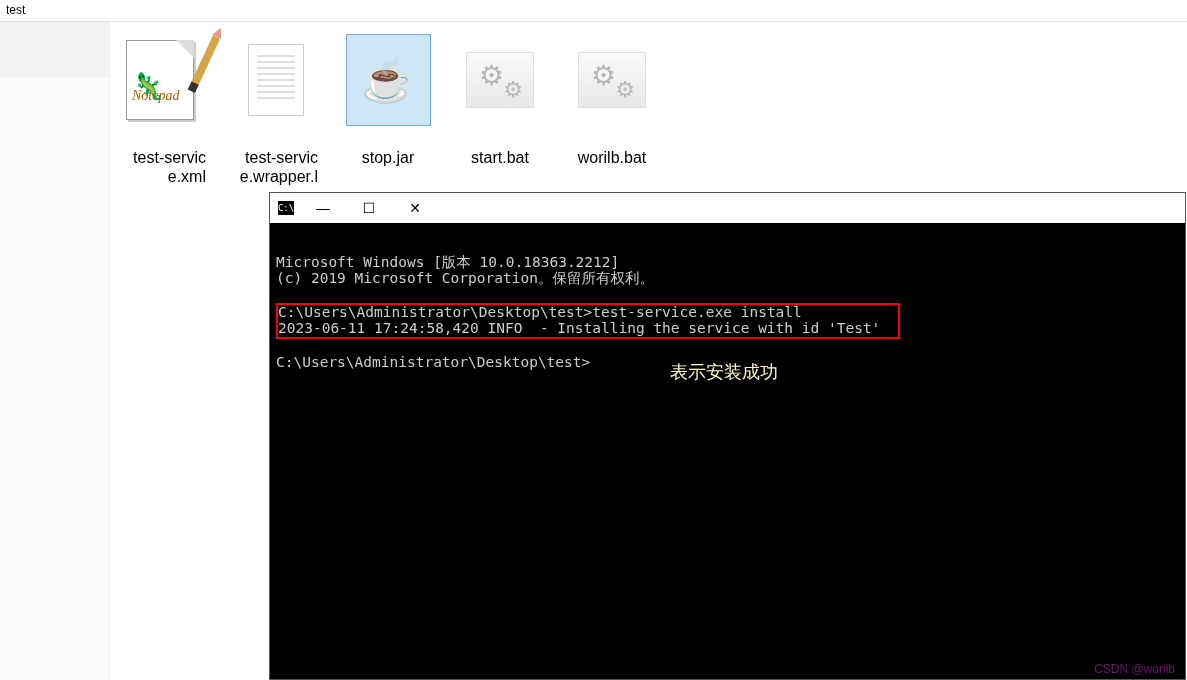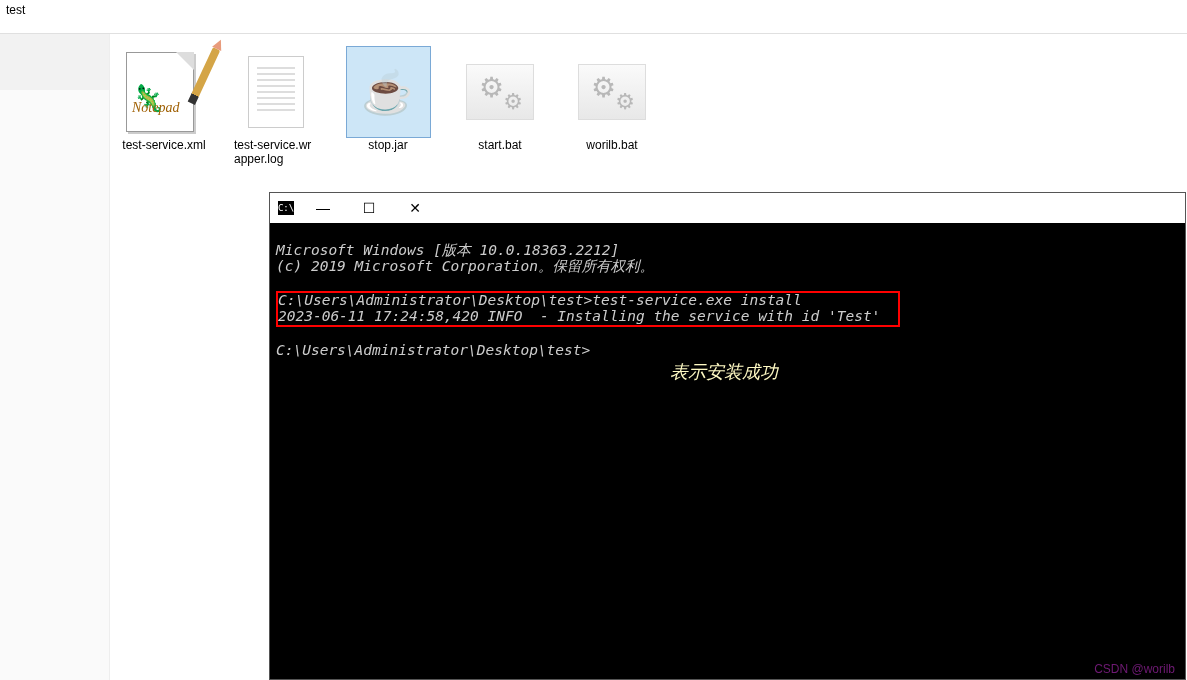--- a/index.html
+++ b/index.html
@@ -1,26 +1,26 @@
 <!DOCTYPE html>
 <html><head>
   <meta charset="utf-8">
   <style>
     * { margin: 0; padding: 0; box-sizing: border-box; }
     body { width: 1187px; height: 680px; font-family: "Microsoft YaHei", "Segoe UI", sans-serif; font-size: 12px; background: #fff; overflow: hidden; position: relative; }
-    .header-bar { height: 34px; border-bottom: 1px solid #e0e0e0; padding: 3px 6px; font-size: 12px; }
+    .header-bar { height: 22px; border-bottom: 1px solid #e0e0e0; padding: 3px 6px; font-size: 12px; }
     .main-area { display: flex; height: calc(100% - 22px); }
     .sidebar { width: 110px; background: #fafafa; border-right: 1px solid #eee; }
     .sidebar-item { height: 56px; background: #f2f2f2; }
     .content { flex: 1; position: relative; padding: 8px; }
     .files-row { display: flex; gap: 20px; }
     .file-item { width: 92px; display: flex; flex-direction: column; align-items: center; cursor: pointer; padding: 4px; }
     .file-item.selected .icon-box { border: 1px solid #7aa9d6; background: #cde6f7; }
     .icon-box { width: 85px; height: 92px; display: flex; align-items: center; justify-content: center; }
-    .file-label { text-align: left; font-size: 12px; margin-top: 0; line-height: 1.2; word-break: break-all; }
+    .file-label { text-align: right; font-size: 16px; margin-top: 22px; line-height: 1.2; word-break: break-all; }
     
     
     .notepad-icon { width: 80px; height: 88px; position: relative; }
     .notepad-icon .paper { position: absolute; width: 68px; height: 80px; background: #fff; border: 1px solid #999; top: 4px; left: 2px; box-shadow: 2px 2px 0 #ccc; }
     .notepad-icon .fold { position: absolute; top: 4px; right: 10px; width: 0; height: 0; border-top: 18px solid #ddd; border-left: 18px solid transparent; }
     .notepad-icon .chameleon { position: absolute; bottom: 22px; left: 8px; font-size: 26px; }
     .notepad-icon .logo-text { position: absolute; bottom: 20px; left: 8px; font-style: italic; font-size: 14px; color: #a16207; font-family: cursive; }
     .notepad-icon .pencil { position: absolute; top: -2px; right: -4px; width: 8px; height: 60px; background: linear-gradient(to bottom, #d4a547 0%, #d4a547 85%, #333 85%, #333 100%); transform: rotate(25deg); border-radius: 2px 2px 0 0; }
     .notepad-icon .pencil::before { content: ''; position: absolute; top: -10px; left: -1px; width: 0; height: 0; border-left: 5px solid transparent; border-right: 5px solid transparent; border-bottom: 10px solid #e89b7c; }
     
@@ -39,21 +39,21 @@
     .gear-icon .g1 { position: absolute; top: 6px; left: 12px; font-size: 28px; color: #b8b8b8; }
     .gear-icon .g2 { position: absolute; bottom: 4px; right: 10px; font-size: 22px; color: #b8b8b8; }
     
     
     .cmd-window { position: absolute; left: 269px; top: 192px; width: 917px; height: 488px; border: 1px solid #555; background: #000; display: flex; flex-direction: column; }
     .cmd-titlebar { height: 30px; background: #fff; display: flex; align-items: center; padding: 0 0 0 8px; font-size: 12px; }
     .cmd-titlebar .cmd-icon { width: 16px; height: 14px; background: #000; color: #fff; font-size: 9px; display: flex; align-items: center; justify-content: center; margin-right: 6px; font-family: monospace; }
     .cmd-titlebar .title-text { flex: 1; }
     .cmd-controls { display: flex; }
     .cmd-btn { width: 46px; height: 30px; display: flex; align-items: center; justify-content: center; font-size: 14px; cursor: pointer; }
-    .cmd-body { flex: 1; padding: 4px 6px; font-family: "NSimSun", "SimSun", Consolas, monospace; font-size: 14.5px; color: #ccc; line-height: 1.1; position: relative; white-space: pre; font-style: italic; }
+    .cmd-body { flex: 1; padding: 16px 6px; font-family: "NSimSun", "SimSun", Consolas, monospace; font-size: 14.5px; color: #ccc; line-height: 1.1; position: relative; white-space: pre; }
     .cmd-line { white-space: pre; }
     .highlight-box { display: inline-block; border: 2px solid #ff0000; }
     .annotation { position: absolute; color: #fef9c3; font-family: "Microsoft YaHei", sans-serif; font-size: 18px; left: 400px; top: 140px; }
     .watermark { position: absolute; right: 12px; bottom: 4px; color: #701a75; font-size: 12px; font-family: sans-serif; }
   </style>
 </head>
 <body>
 
 <div class="header-bar">
   <span>test</span>

